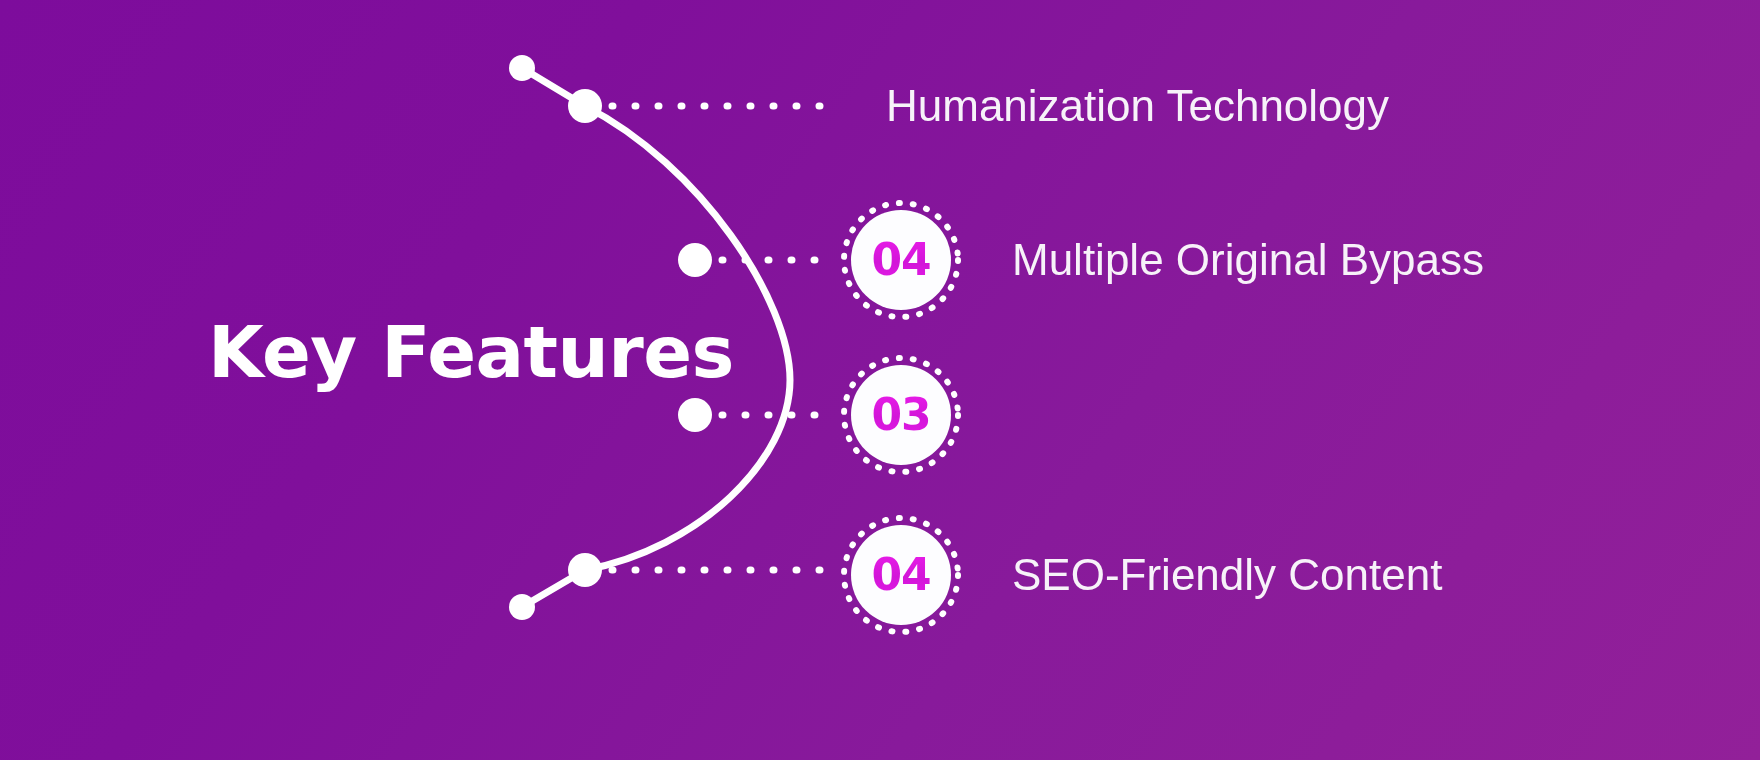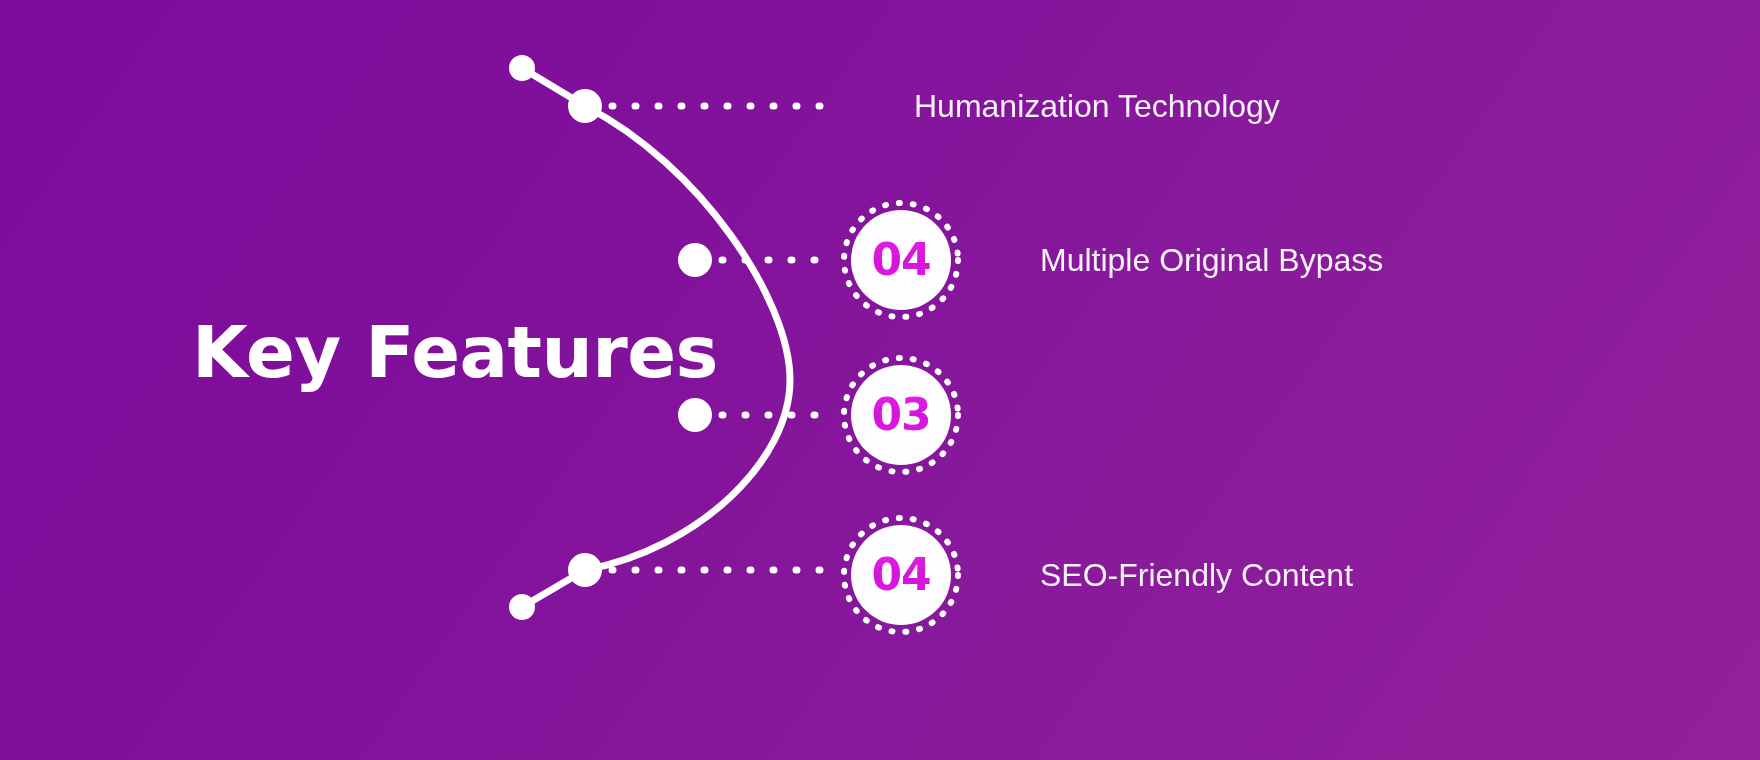--- a/index.html
+++ b/index.html
@@ -16,21 +16,21 @@
     position: relative;
     width: 1760px;
     height: 760px;
     background: linear-gradient(125deg, #7d0c9c 0%, #800f9b 28%, #881a9b 62%, #922099 100%);
     overflow: hidden;
   }
 
   
   #heading {
     position: absolute;
-    left: 192px;
+    left: 208px;
     top: 0;
     height: 704px;
     display: flex;
     align-items: center;
     pointer-events: none;
   }
   #heading .title {
     color: #ffffff;
     font-size: 72px;
     font-weight: 700;
@@ -91,23 +91,23 @@
     letter-spacing: -1px;
     line-height: 1;
     font-family: "DejaVu Sans", sans-serif;
     background: linear-gradient(180deg, #e81ce8 0%, #d215d8 55%, #e21ae6 100%);
     -webkit-background-clip: text;
     background-clip: text;
     color: transparent;
     -webkit-text-fill-color: transparent;
   }
   .row .label {
-    margin-left: 76px;
+    margin-left: 48px;
     color: #f7f2f9;
-    font-size: 32px;
+    font-size: 44px;
     font-weight: 400;
     line-height: 1;
     white-space: nowrap;
     font-family: "Liberation Sans", sans-serif;
   }
 </style>
 </head>
 <body>
 
 <div id="slide">

